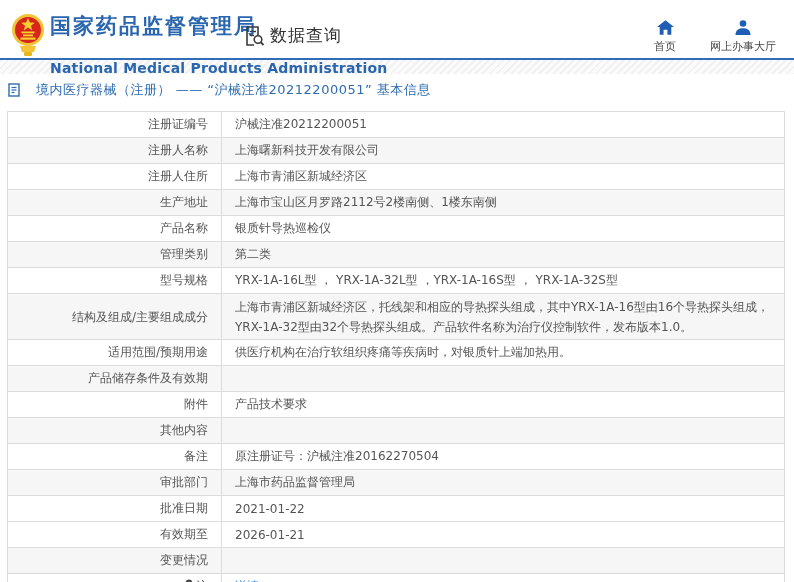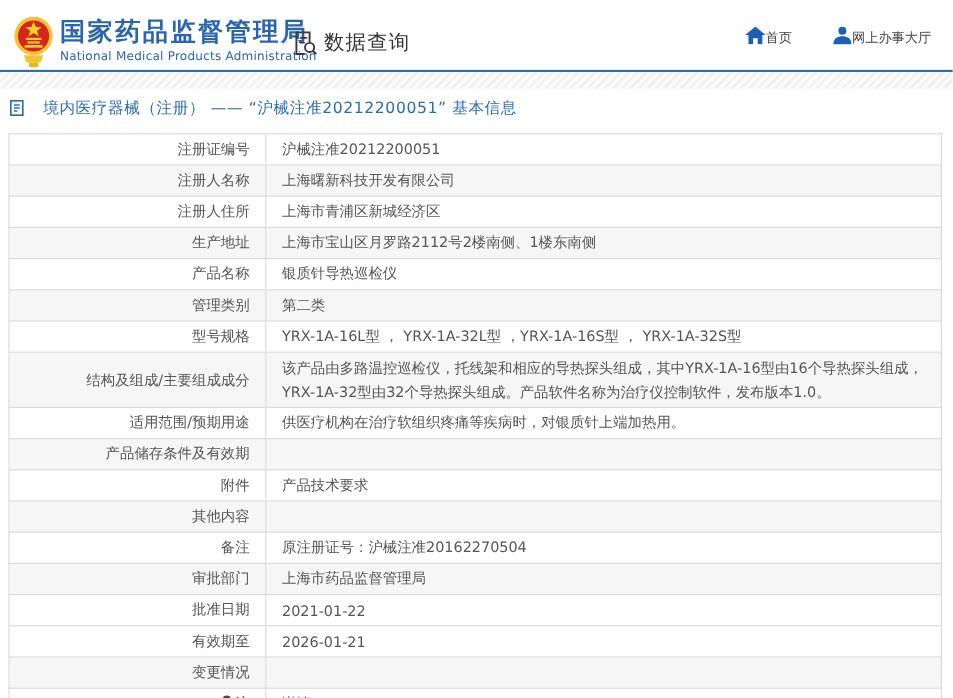--- a/index.html
+++ b/index.html
@@ -3,25 +3,25 @@
 <meta charset="utf-8">
 <style>
   * { margin:0; padding:0; box-sizing:border-box; }
   html,body { width:794px; height:582px; background:#fff; font-family:"DejaVu Sans","Liberation Sans",sans-serif; overflow:hidden; }
 
   
   .header { position:relative; width:794px; height:58px; background:#fff; }
   .emblem { position:absolute; left:11px; top:10px; }
   .agency { position:absolute; left:50px; top:13px; }
   .agency-cn { font-size:21px; font-weight:bold; color:#2a66ae; letter-spacing:2px; line-height:26px; }
-  .agency-en { font-size:10px; color:#2a66ae; margin-top:3px; letter-spacing:0.2px; }
+  .agency-en { font-size:14px; color:#2a66ae; margin-top:21px; letter-spacing:0.2px;font-weight:bold; }
   .dataquery { position:absolute; left:243px; top:24px; display:flex; align-items:center; cursor:pointer; }
   .dataquery span { font-size:17px; color:#333; margin-left:5px; letter-spacing:1px; }
   .topnav { position:absolute; right:18px; top:20px; display:flex; gap:34px; }
-  .nav-item { display:flex; flex-direction:row; align-items:center; cursor:pointer; }
+  .nav-item { display:flex; flex-direction:column; align-items:center; cursor:pointer; }
   .nav-item .lbl { font-size:11px; color:#444; margin-top:4px; white-space:nowrap; }
 
   .blue-line { width:794px; height:2px; background:#2f6db8; }
   .hatch { width:794px; height:14px;
     background:repeating-linear-gradient(135deg,#f1f1f1 0 2px,#fbfbfb 2px 5px); }
 
   
   .content { width:794px; background:#fff; }
   .page-title { display:flex; align-items:center; padding:7px 0 6px 8px; }
   .page-title .txt { font-size:13px; color:#2e6cb0; margin-left:16px; letter-spacing:0.5px; }
@@ -119,21 +119,21 @@
         <tr class="alt">
           <td class="label-cell"><span>管理类别</span></td>
           <td class="value-cell"><span>第二类</span></td>
         </tr>
         <tr>
           <td class="label-cell"><span>型号规格</span></td>
           <td class="value-cell"><span>YRX-1A-16L型 ， YRX-1A-32L型 ，YRX-1A-16S型 ， YRX-1A-32S型</span></td>
         </tr>
         <tr class="alt tall">
           <td class="label-cell"><span>结构及组成/主要组成成分</span></td>
-          <td class="value-cell"><span>该产品由多路温控巡检仪，托线架和相应的导热探头组成，其中YRX-1A-16型由16个导热探头组成，YRX-1A-32型由32个导热探头组成。产品软件名称为治疗仪控制软件，发布版本1.0。</span></td>
+          <td class="value-cell"><span>上海市青浦区新城经济区，托线架和相应的导热探头组成，其中YRX-1A-16型由16个导热探头组成，YRX-1A-32型由32个导热探头组成。产品软件名称为治疗仪控制软件，发布版本1.0。</span></td>
         </tr>
         <tr>
           <td class="label-cell"><span>适用范围/预期用途</span></td>
           <td class="value-cell"><span>供医疗机构在治疗软组织疼痛等疾病时，对银质针上端加热用。</span></td>
         </tr>
         <tr class="alt">
           <td class="label-cell"><span>产品储存条件及有效期</span></td>
           <td class="value-cell"><span></span></td>
         </tr>
         <tr>

